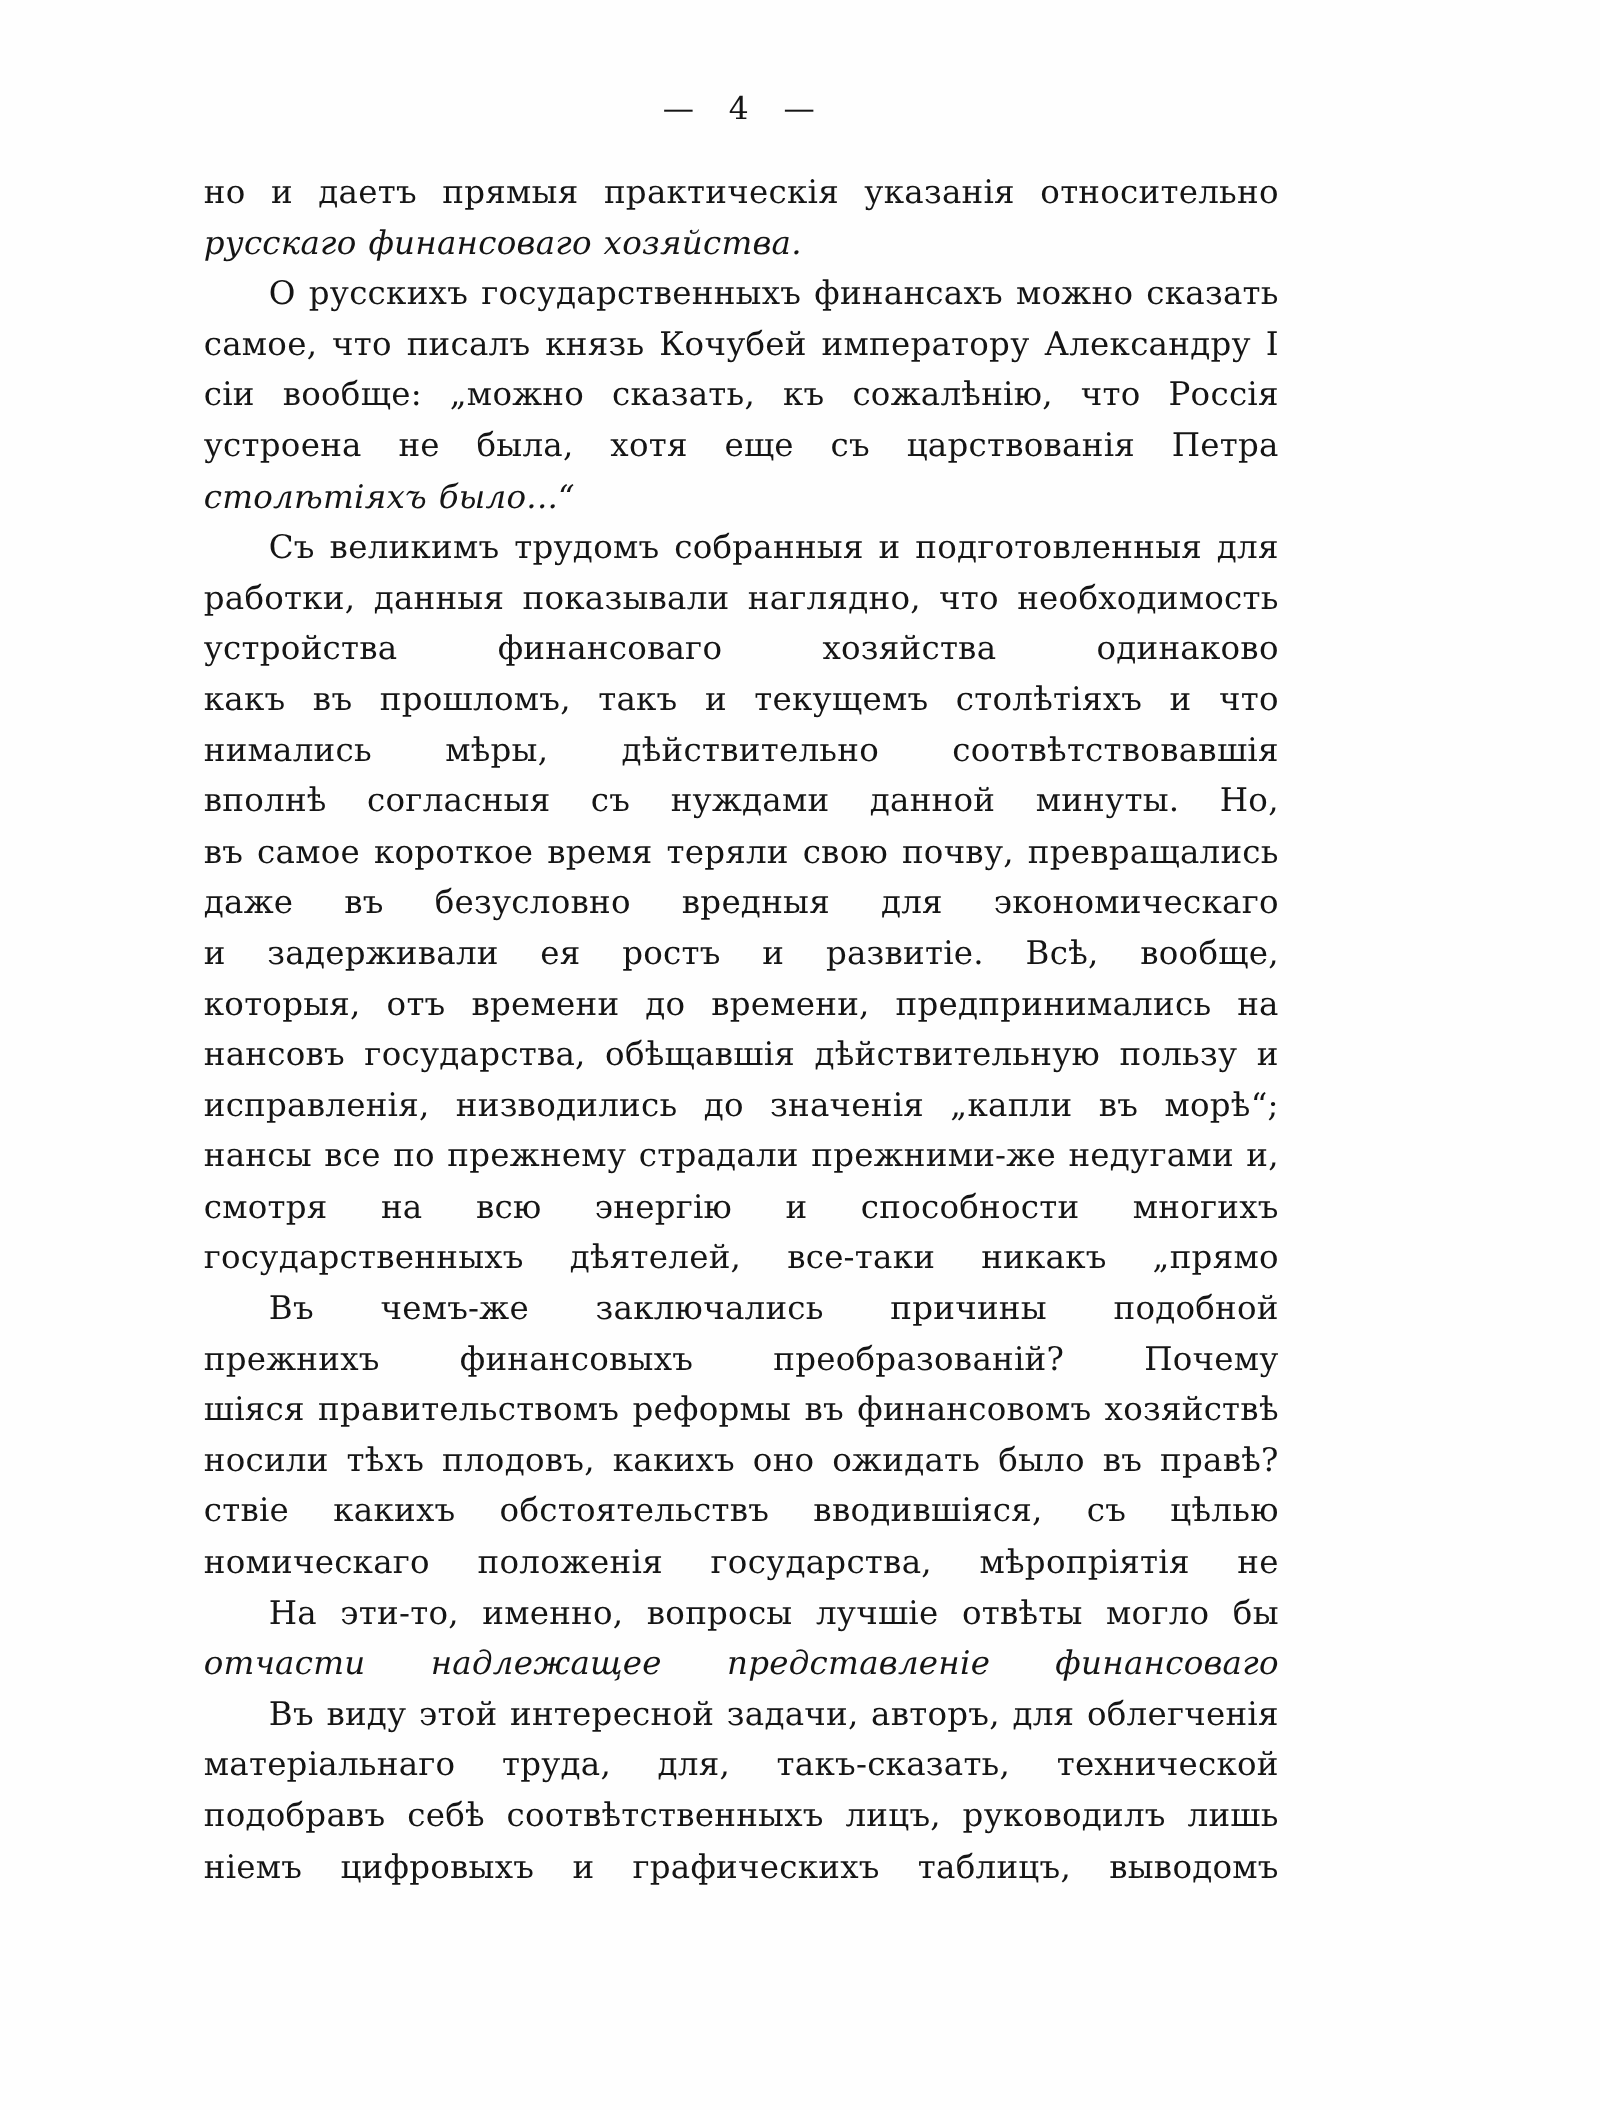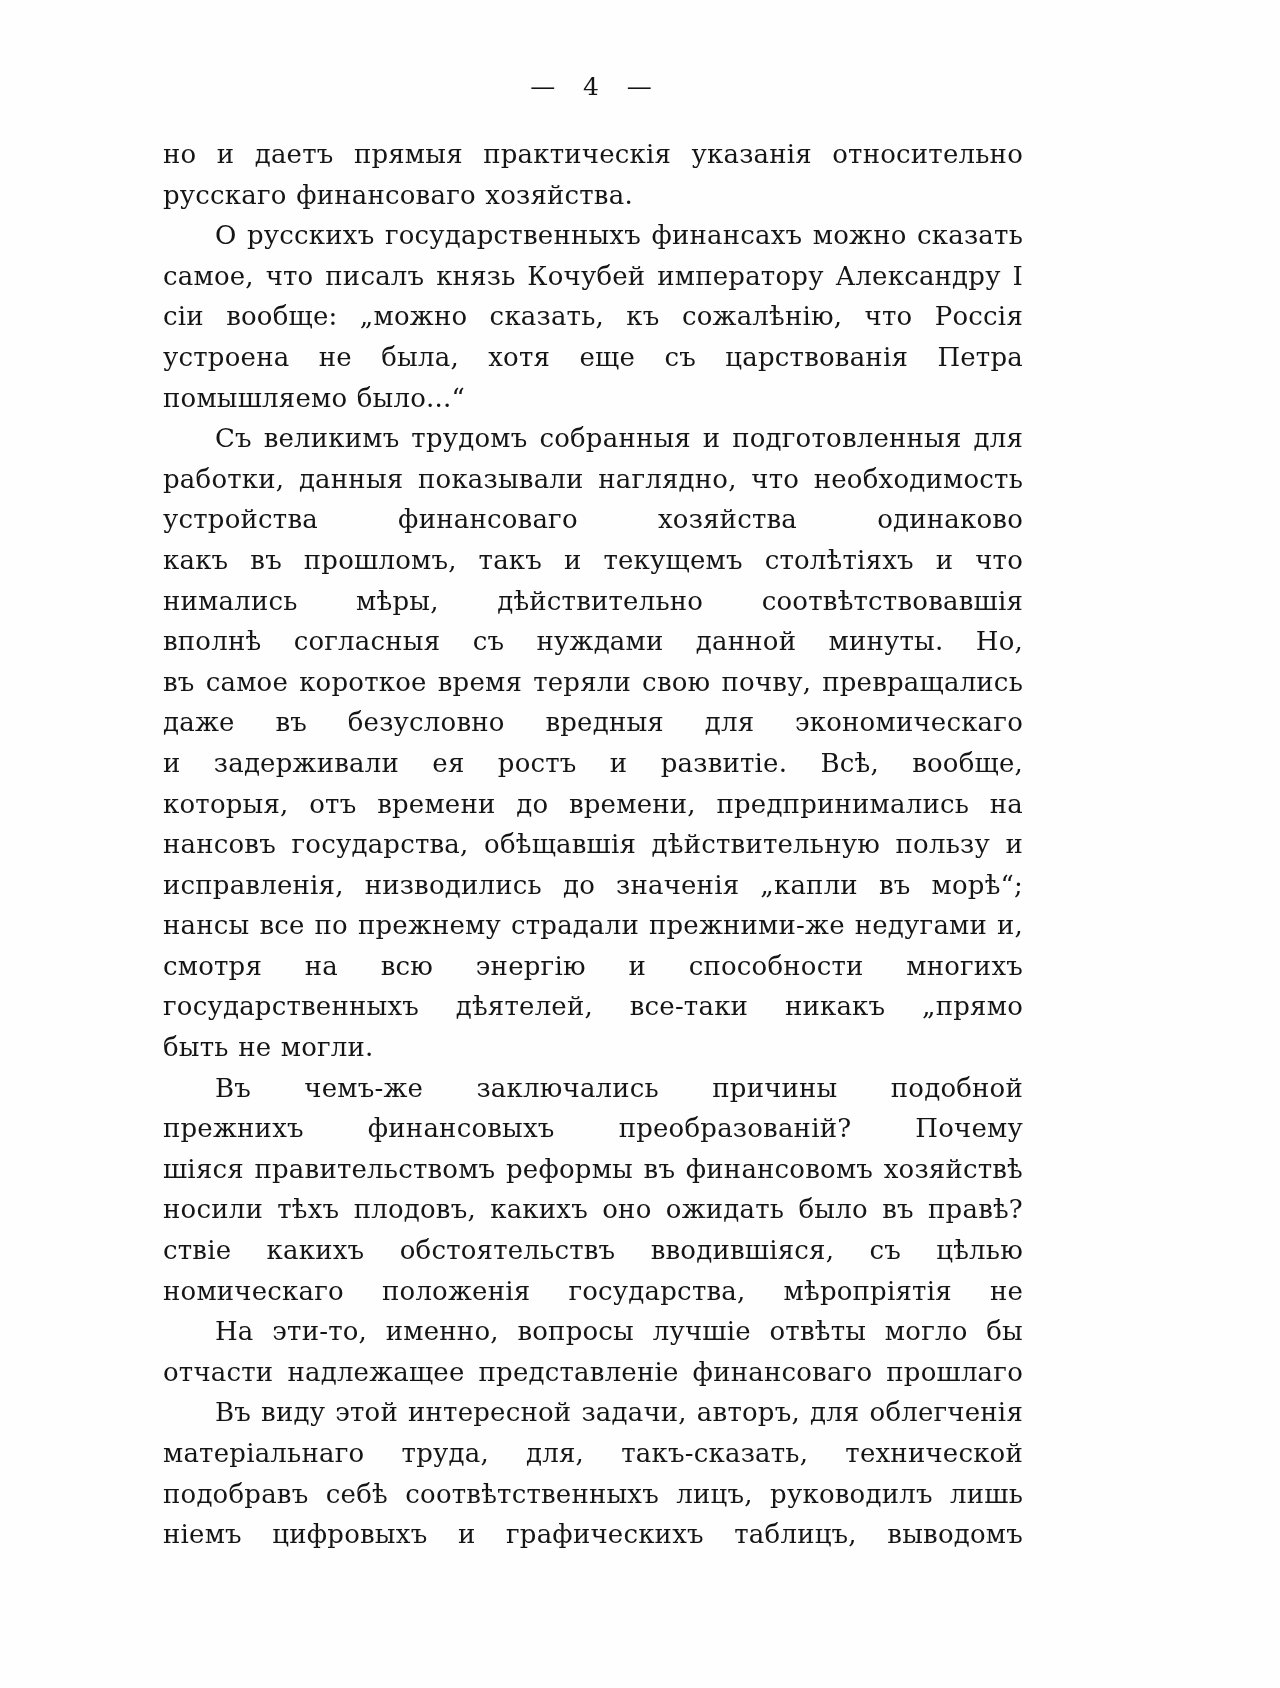--- a/index.html
+++ b/index.html
@@ -44,51 +44,51 @@
     text-align: justify;
     text-align-last: justify;
     word-spacing: 1px;
     letter-spacing: 0.2px;
   }
   .line.indent {
     padding-left: 52px;
   }
   .line.end {
     text-align-last: left;
+    font-style: italic;
   }
 </style>
 </head>
 <body>
 
 <div class="page">
   <div class="page-number">—  4  —</div>
   <div class="text-block">
       <div class="line">но и даетъ прямыя практическія указанія относительно будущности</div>
       <div class="line end">русскаго финансоваго хозяйства.</div>
       <div class="line indent">О русскихъ государственныхъ финансахъ можно сказать то же</div>
       <div class="line">самое, что писалъ князь Кочубей императору Александру I о Рос-</div>
       <div class="line">сіи вообще: „можно сказать, къ сожалѣнію, что Россія никогда прямо</div>
       <div class="line">устроена не была, хотя еще съ царствованія Петра Великаго о семъ</div>
-      <div class="line end">помышляемо было...“</div>
+      <div class="line end">столѣтіяхъ было...“</div>
       <div class="line indent">Съ великимъ трудомъ собранныя и подготовленныя для раз-</div>
       <div class="line">работки, данныя показывали наглядно, что необходимость пере-</div>
       <div class="line">устройства финансоваго хозяйства одинаково „помышляемой была“,</div>
       <div class="line">какъ въ прошломъ, такъ и текущемъ столѣтіяхъ и что иногда при-</div>
       <div class="line">нимались мѣры, дѣйствительно соотвѣтствовавшія потребностямъ и</div>
       <div class="line">вполнѣ согласныя съ нуждами данной минуты. Но, мѣропріятія</div>
       <div class="line">въ самое короткое время теряли свою почву, превращались иногда</div>
       <div class="line">даже въ безусловно вредныя для экономическаго положенія страны</div>
       <div class="line">и задерживали ея ростъ и развитіе. Всѣ, вообще, преобразованія,</div>
       <div class="line">которыя, отъ времени до времени, предпринимались на благо фи-</div>
       <div class="line">нансовъ государства, обѣщавшія дѣйствительную пользу и коренныя</div>
       <div class="line">исправленія, низводились до значенія „капли въ морѣ“; наши фи-</div>
       <div class="line">нансы все по прежнему страдали прежними-же недугами и, не</div>
       <div class="line">смотря на всю энергію и способности многихъ первостепенныхъ</div>
       <div class="line">государственныхъ дѣятелей, все-таки никакъ „прямо устроены“</div>
-      <div class="line end">быть не могли.</div>
       <div class="line indent">Въ чемъ-же заключались причины подобной безпочвенности</div>
       <div class="line">прежнихъ финансовыхъ преобразованій? Почему предпринимав-</div>
       <div class="line">шіяся правительствомъ реформы въ финансовомъ хозяйствѣ не при-</div>
       <div class="line">носили тѣхъ плодовъ, какихъ оно ожидать было въ правѣ? Вслѣд-</div>
       <div class="line">ствіе какихъ обстоятельствъ вводившіяся, съ цѣлью улучшенія эко-</div>
       <div class="line">номическаго положенія государства, мѣропріятія не сопровождались</div>
       <div class="line indent">На эти-то, именно, вопросы лучшіе отвѣты могло бы дать</div>
       <div class="line end">отчасти надлежащее представленіе финансоваго прошлаго Россіи.</div>
       <div class="line indent">Въ виду этой интересной задачи, авторъ, для облегченія себѣ</div>
       <div class="line">матеріальнаго труда, для, такъ-сказать, технической стороны дѣла,</div>

